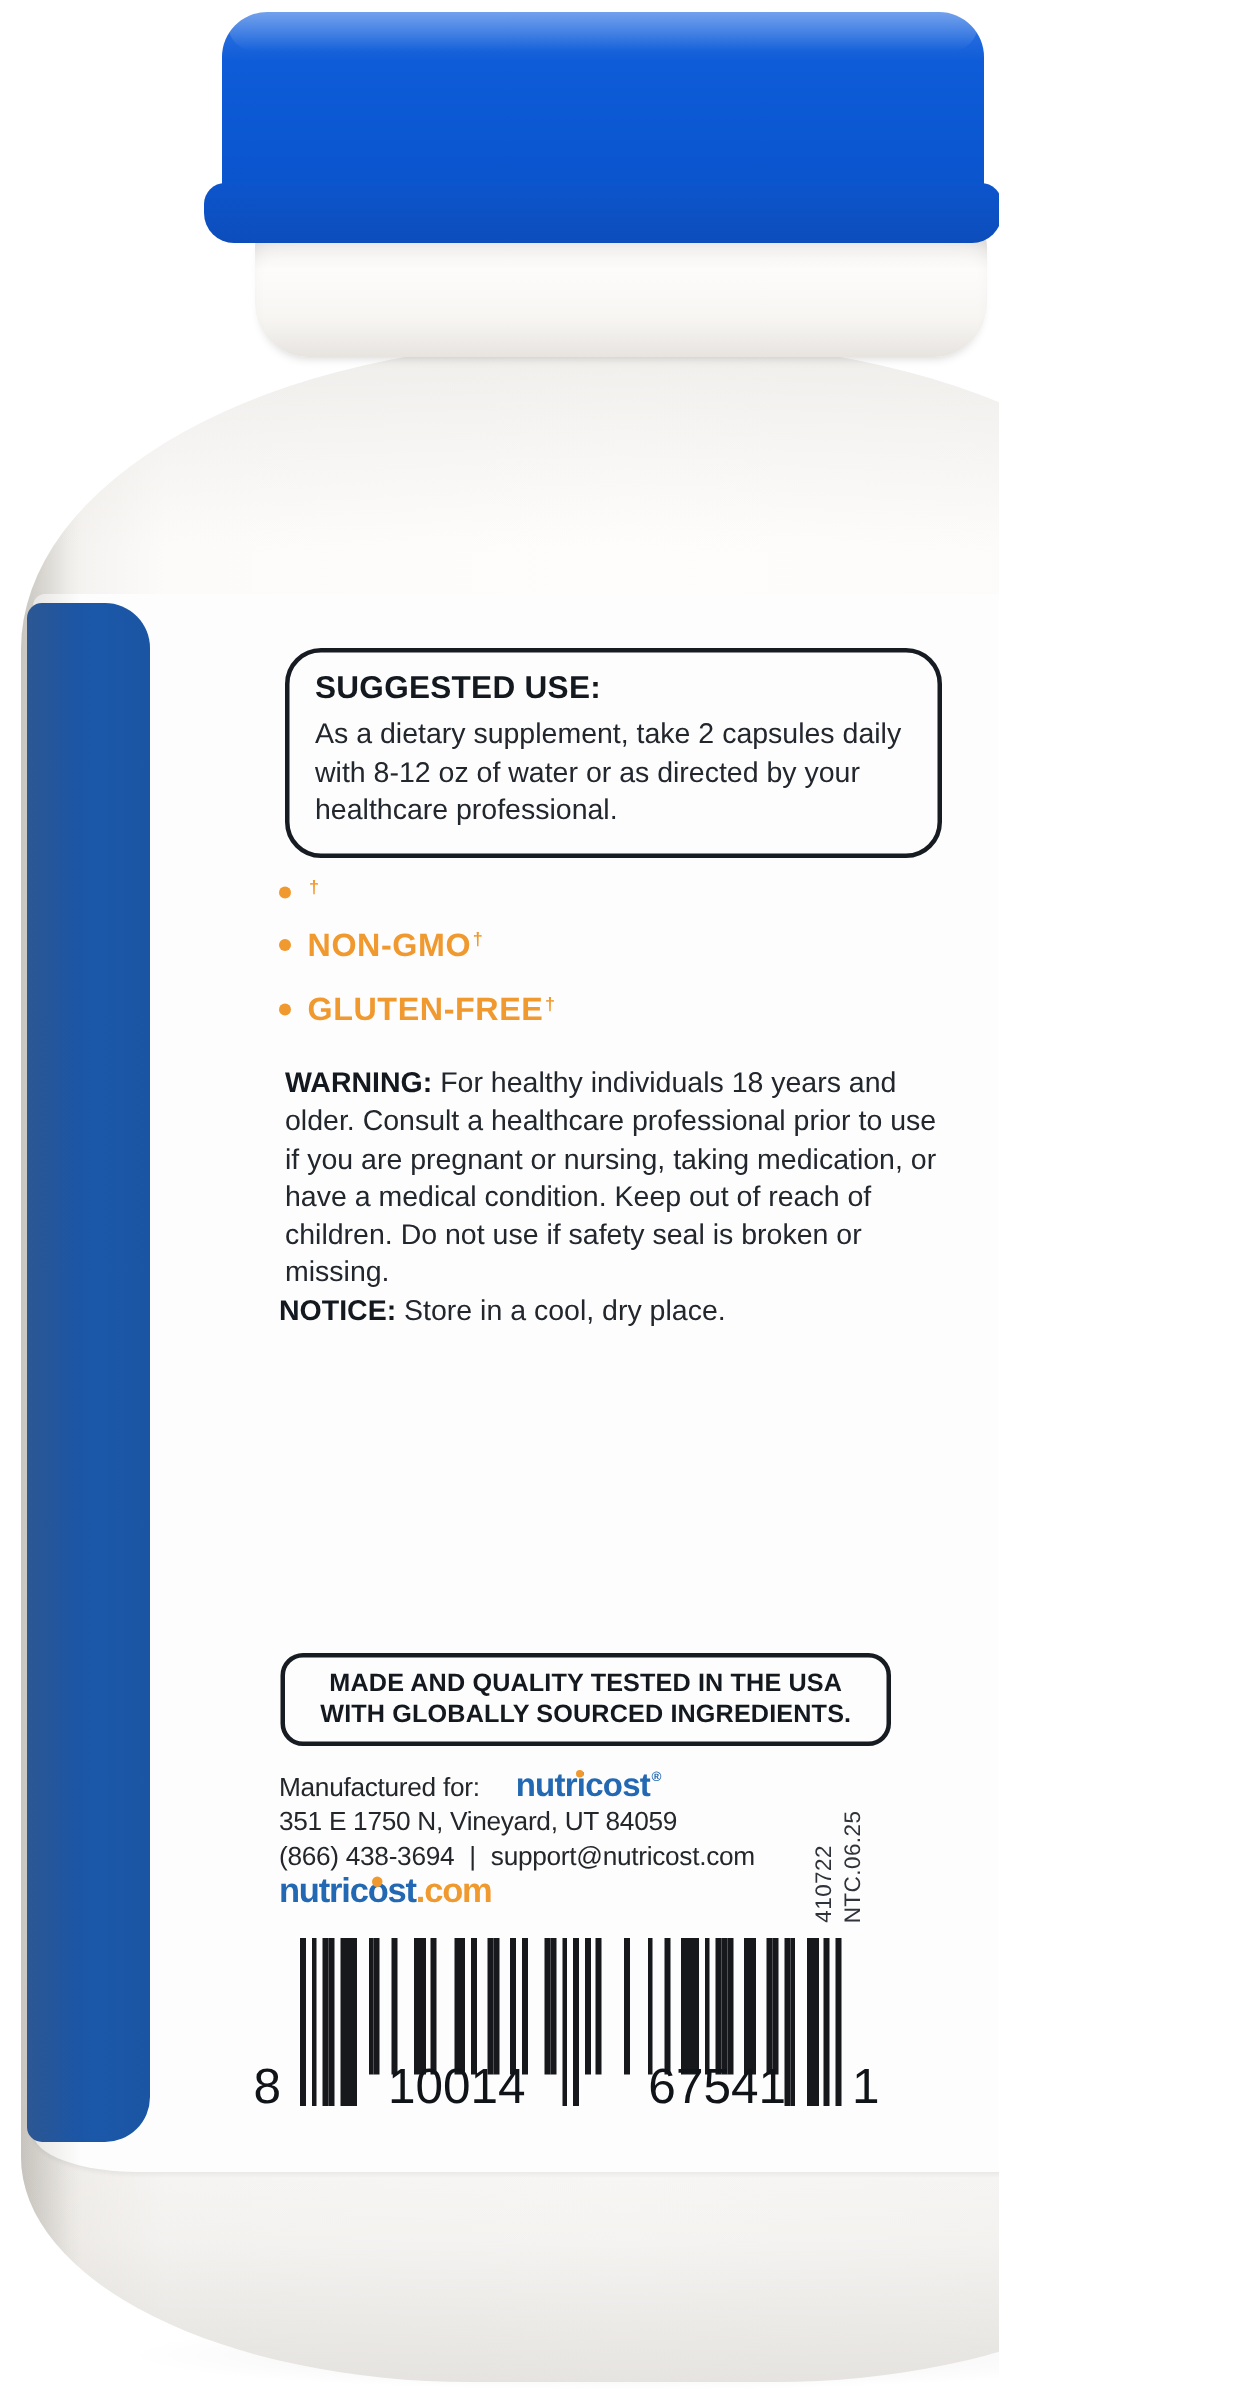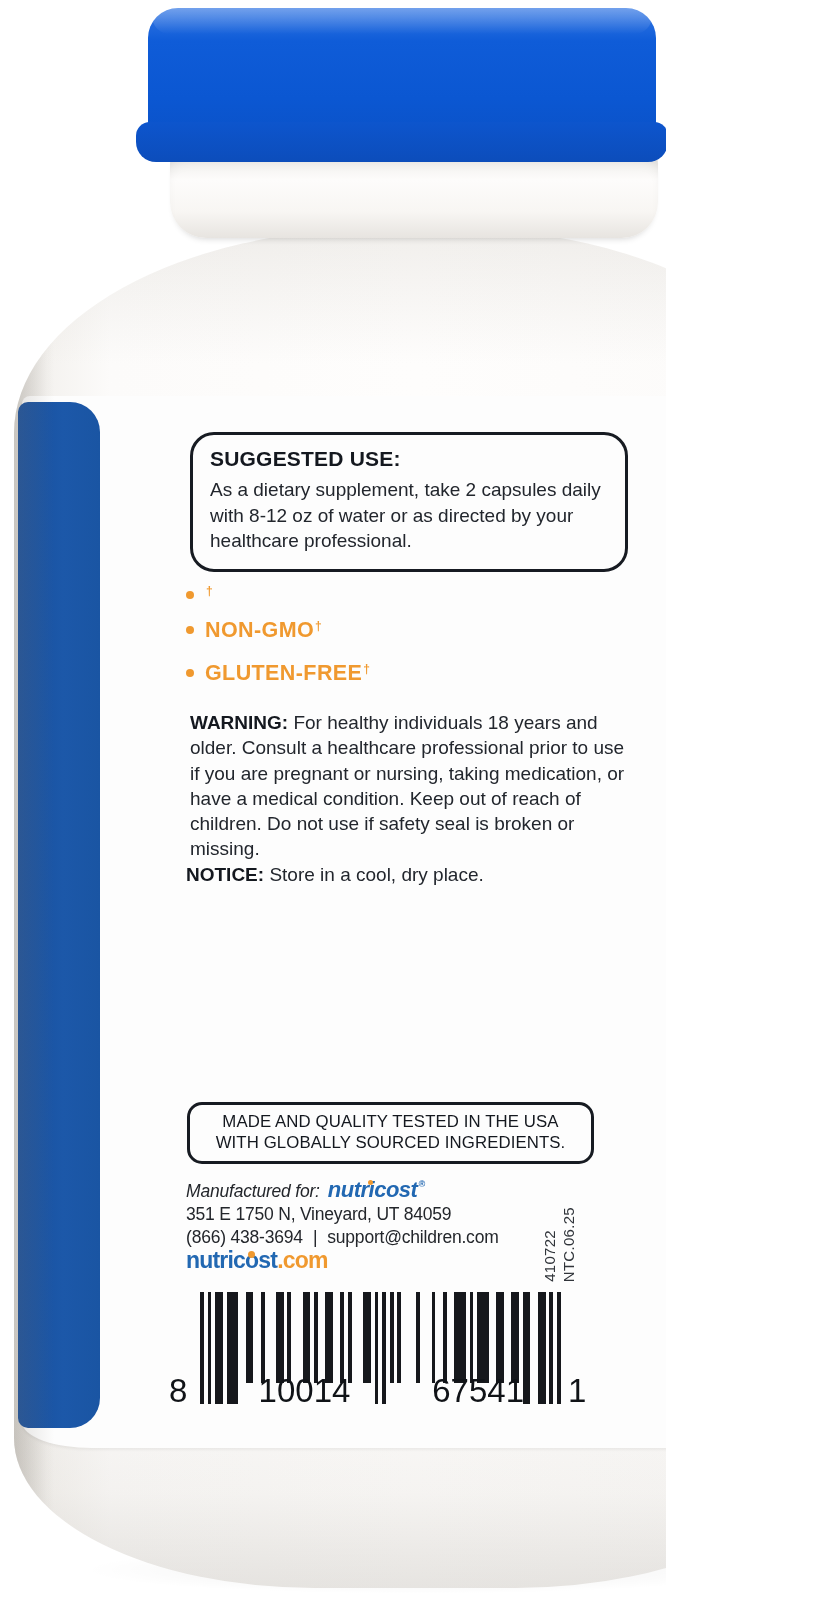--- a/index.html
+++ b/index.html
@@ -53,25 +53,25 @@
        margin-right:11px;flex:none;}
   .features sup{font-size:12px;line-height:0;transform:translateY(-4px);margin-left:1px;}
 
   .warning{position:absolute;left:186px;top:706px;width:448px;margin:4px;
        font-size:19px;line-height:25.3px;color:#22262d;}
   .warning b,.notice b{color:#14181f;}
   .notice{position:absolute;left:186px;top:864px;margin:0;font-size:19px;color:#22262d;}
 
   .usa-box{position:absolute;left:187px;top:1102px;width:407px;border:3px solid #171b22;
        border-radius:15px;padding:6px 8px 8px;text-align:center;}
-  .usa-box div{font-size:16.8px;font-weight:normal;line-height:21px;letter-spacing:.1px;
+  .usa-box div{font-size:16.8px;font-weight:bold;line-height:21px;letter-spacing:.1px;
        color:#14181f;white-space:nowrap;}
 
   .mfg{position:absolute;left:186px;top:1179px;color:#1f2228;}
-  .mfg-row{display:flex;align-items:baseline;gap:8px;font-style:italic;}
+  .mfg-row{display:flex;align-items:baseline;gap:24px;}
   .mfg-label,.mfg-addr,.mfg-contact{font-size:17.5px;letter-spacing:-.2px;line-height:23px;color:#23262b;}
   .mfg-contact{display:flex;gap:10px;}
   .brand-sm{position:relative;font-size:22px;font-weight:bold;letter-spacing:-.5px;
        color:var(--logo-blue,#2268b2);line-height:22px;}
   .brand-sm .reg{font-size:9px;vertical-align:top;position:relative;top:-6px;left:1px;}
   .idot{position:absolute;border-radius:50%;background:var(--accent-orange,#f0992f);}
   .idot.sm{width:5px;height:5px;left:40px;top:1px;}
   .biglogo{position:absolute;left:186px;top:1242px;font-size:23px;font-weight:bold;
        letter-spacing:-.8px;line-height:36px;white-space:nowrap;}
   .lg-name{position:relative;color:var(--logo-blue,#2268b2);}
@@ -137,21 +137,21 @@
 
     <div class="mfg">
       <div class="mfg-row">
         <span class="mfg-label">Manufactured for:</span>
         <span class="brand-sm"><span>nutricost</span><span class="idot sm"></span><span class="reg">®</span></span>
       </div>
       <div class="mfg-addr">351 E 1750 N, Vineyard, UT 84059</div>
       <div class="mfg-contact">
         <span>(866) 438-3694</span>
         <span>|</span>
-        <span>support@children.com</span>
+        <span>support@nutricost.com</span>
       </div>
     </div>
 
     <div class="biglogo">
       <span class="lg-name"><span>nutricost</span><span class="idot lg"></span></span><span class="lg-tld">.com</span>
     </div>
 
     <div class="codes">
       <span>410722</span>
       <span>NTC.06.25</span>

